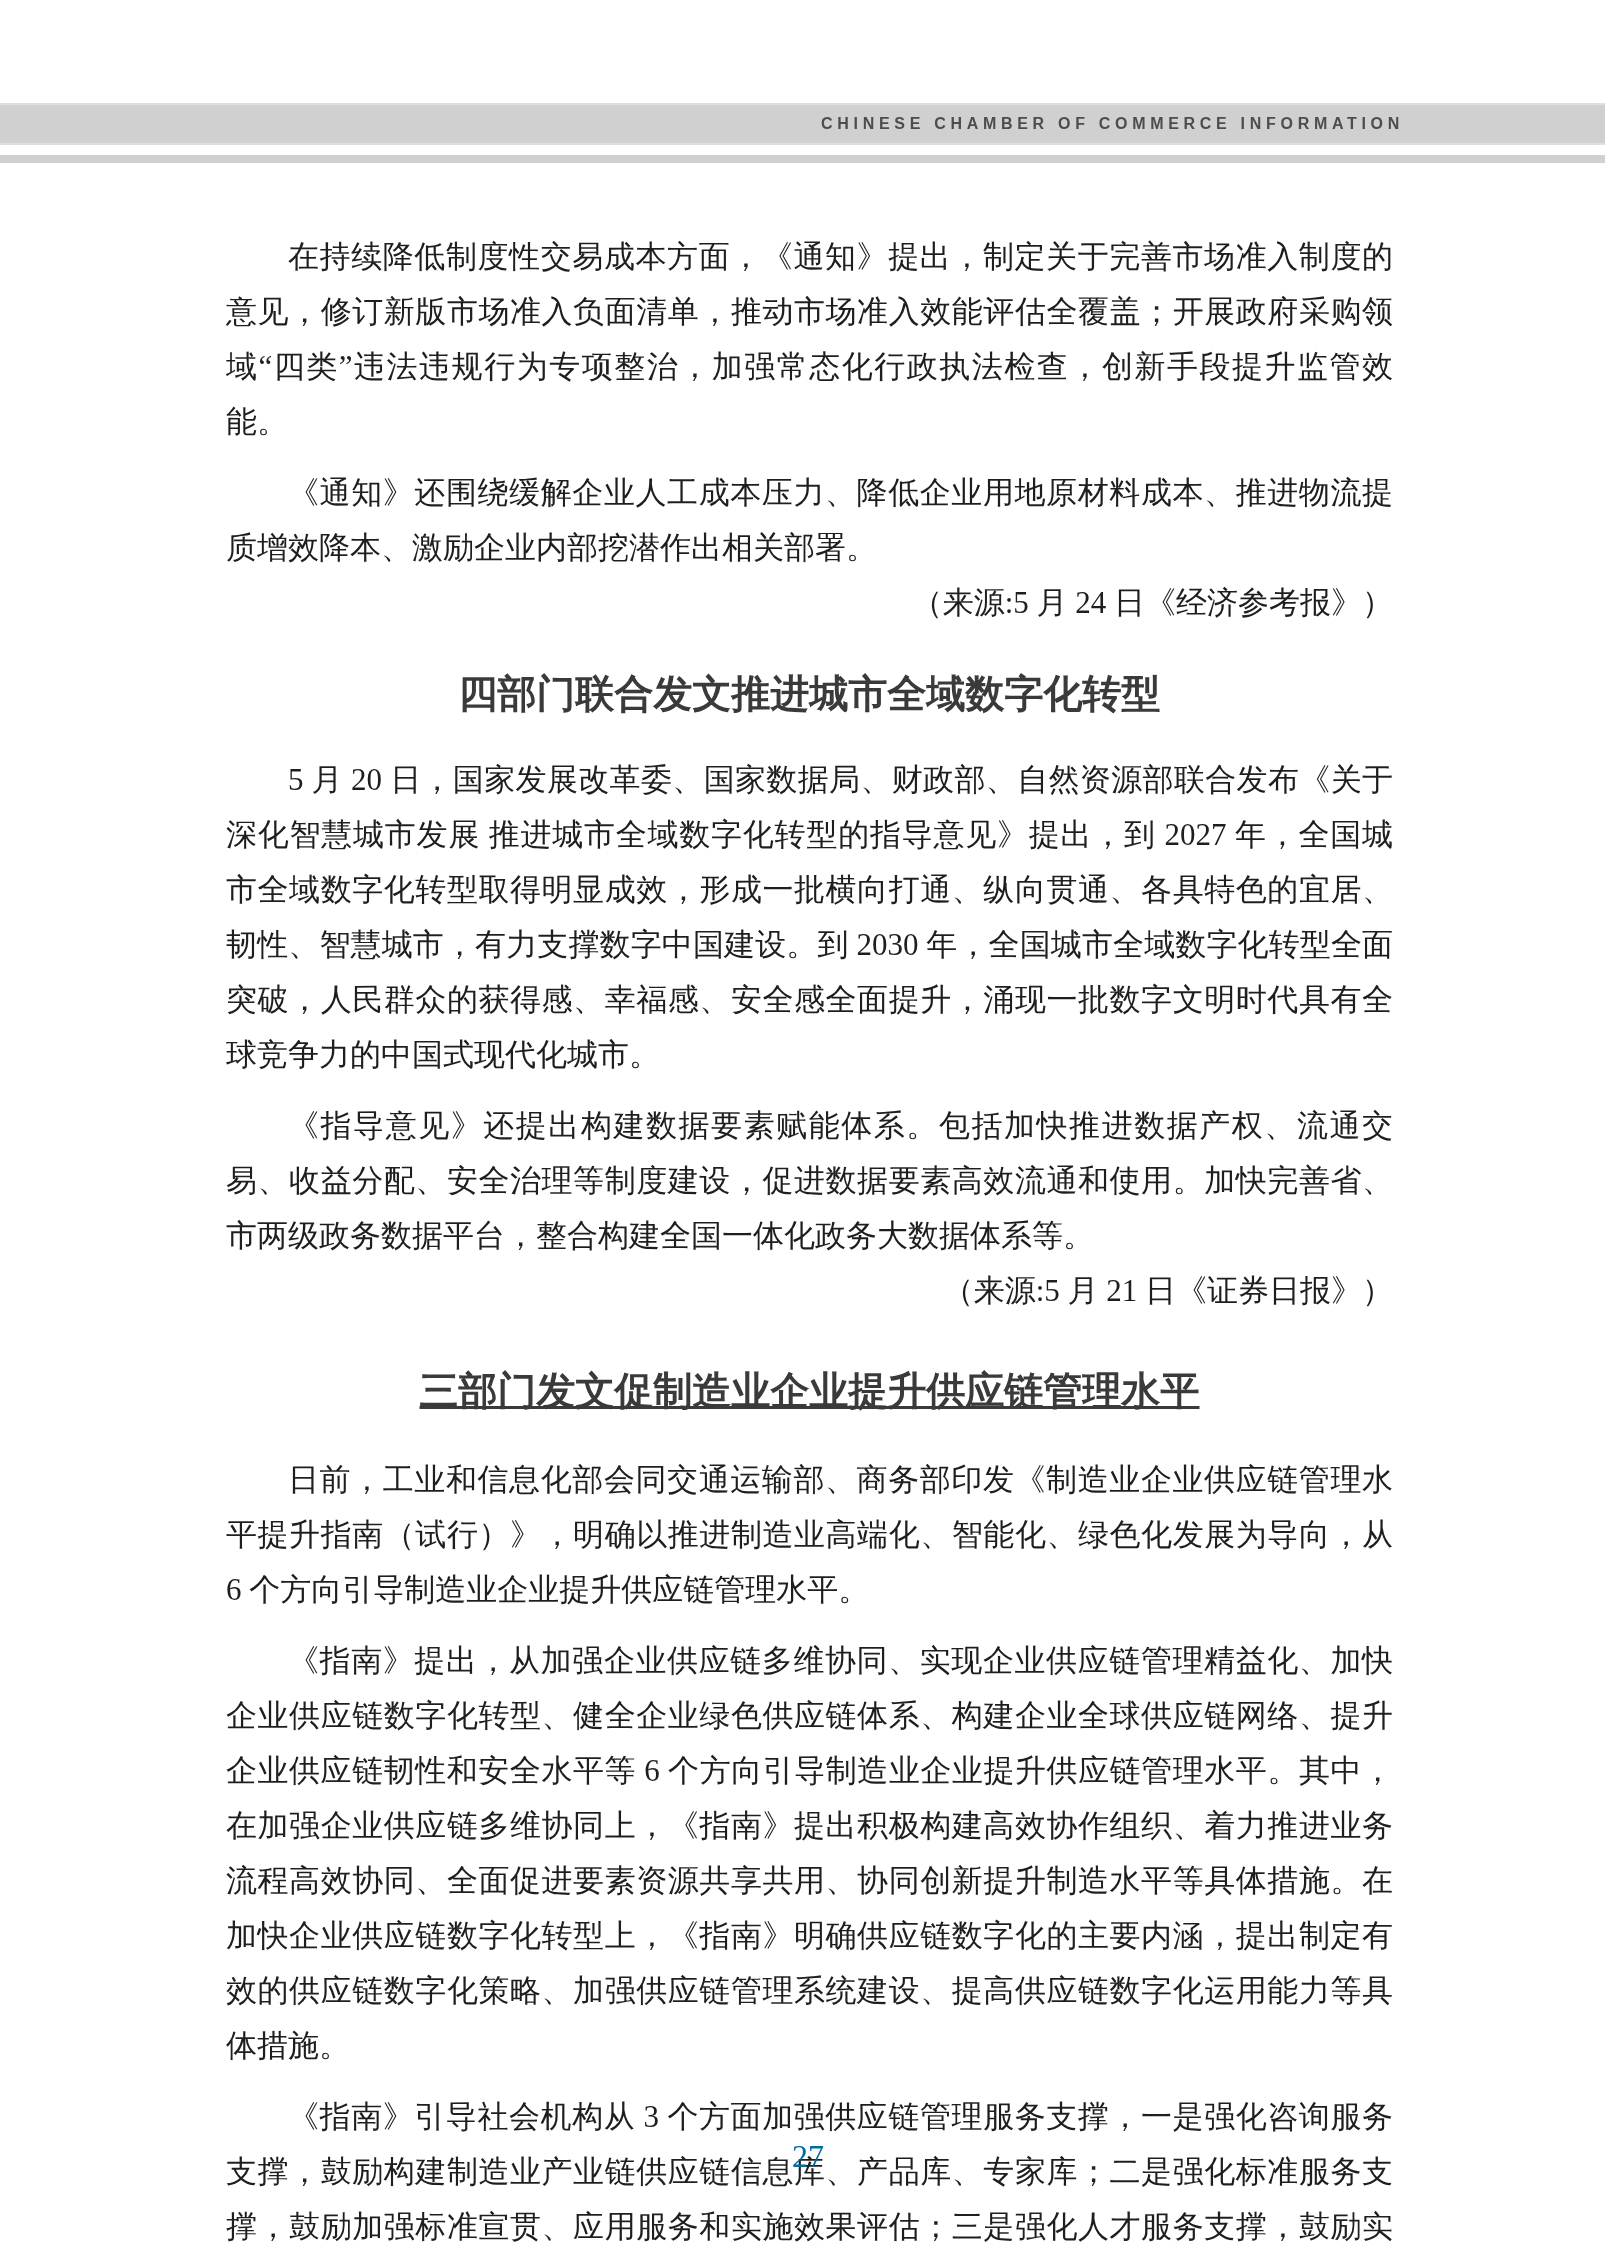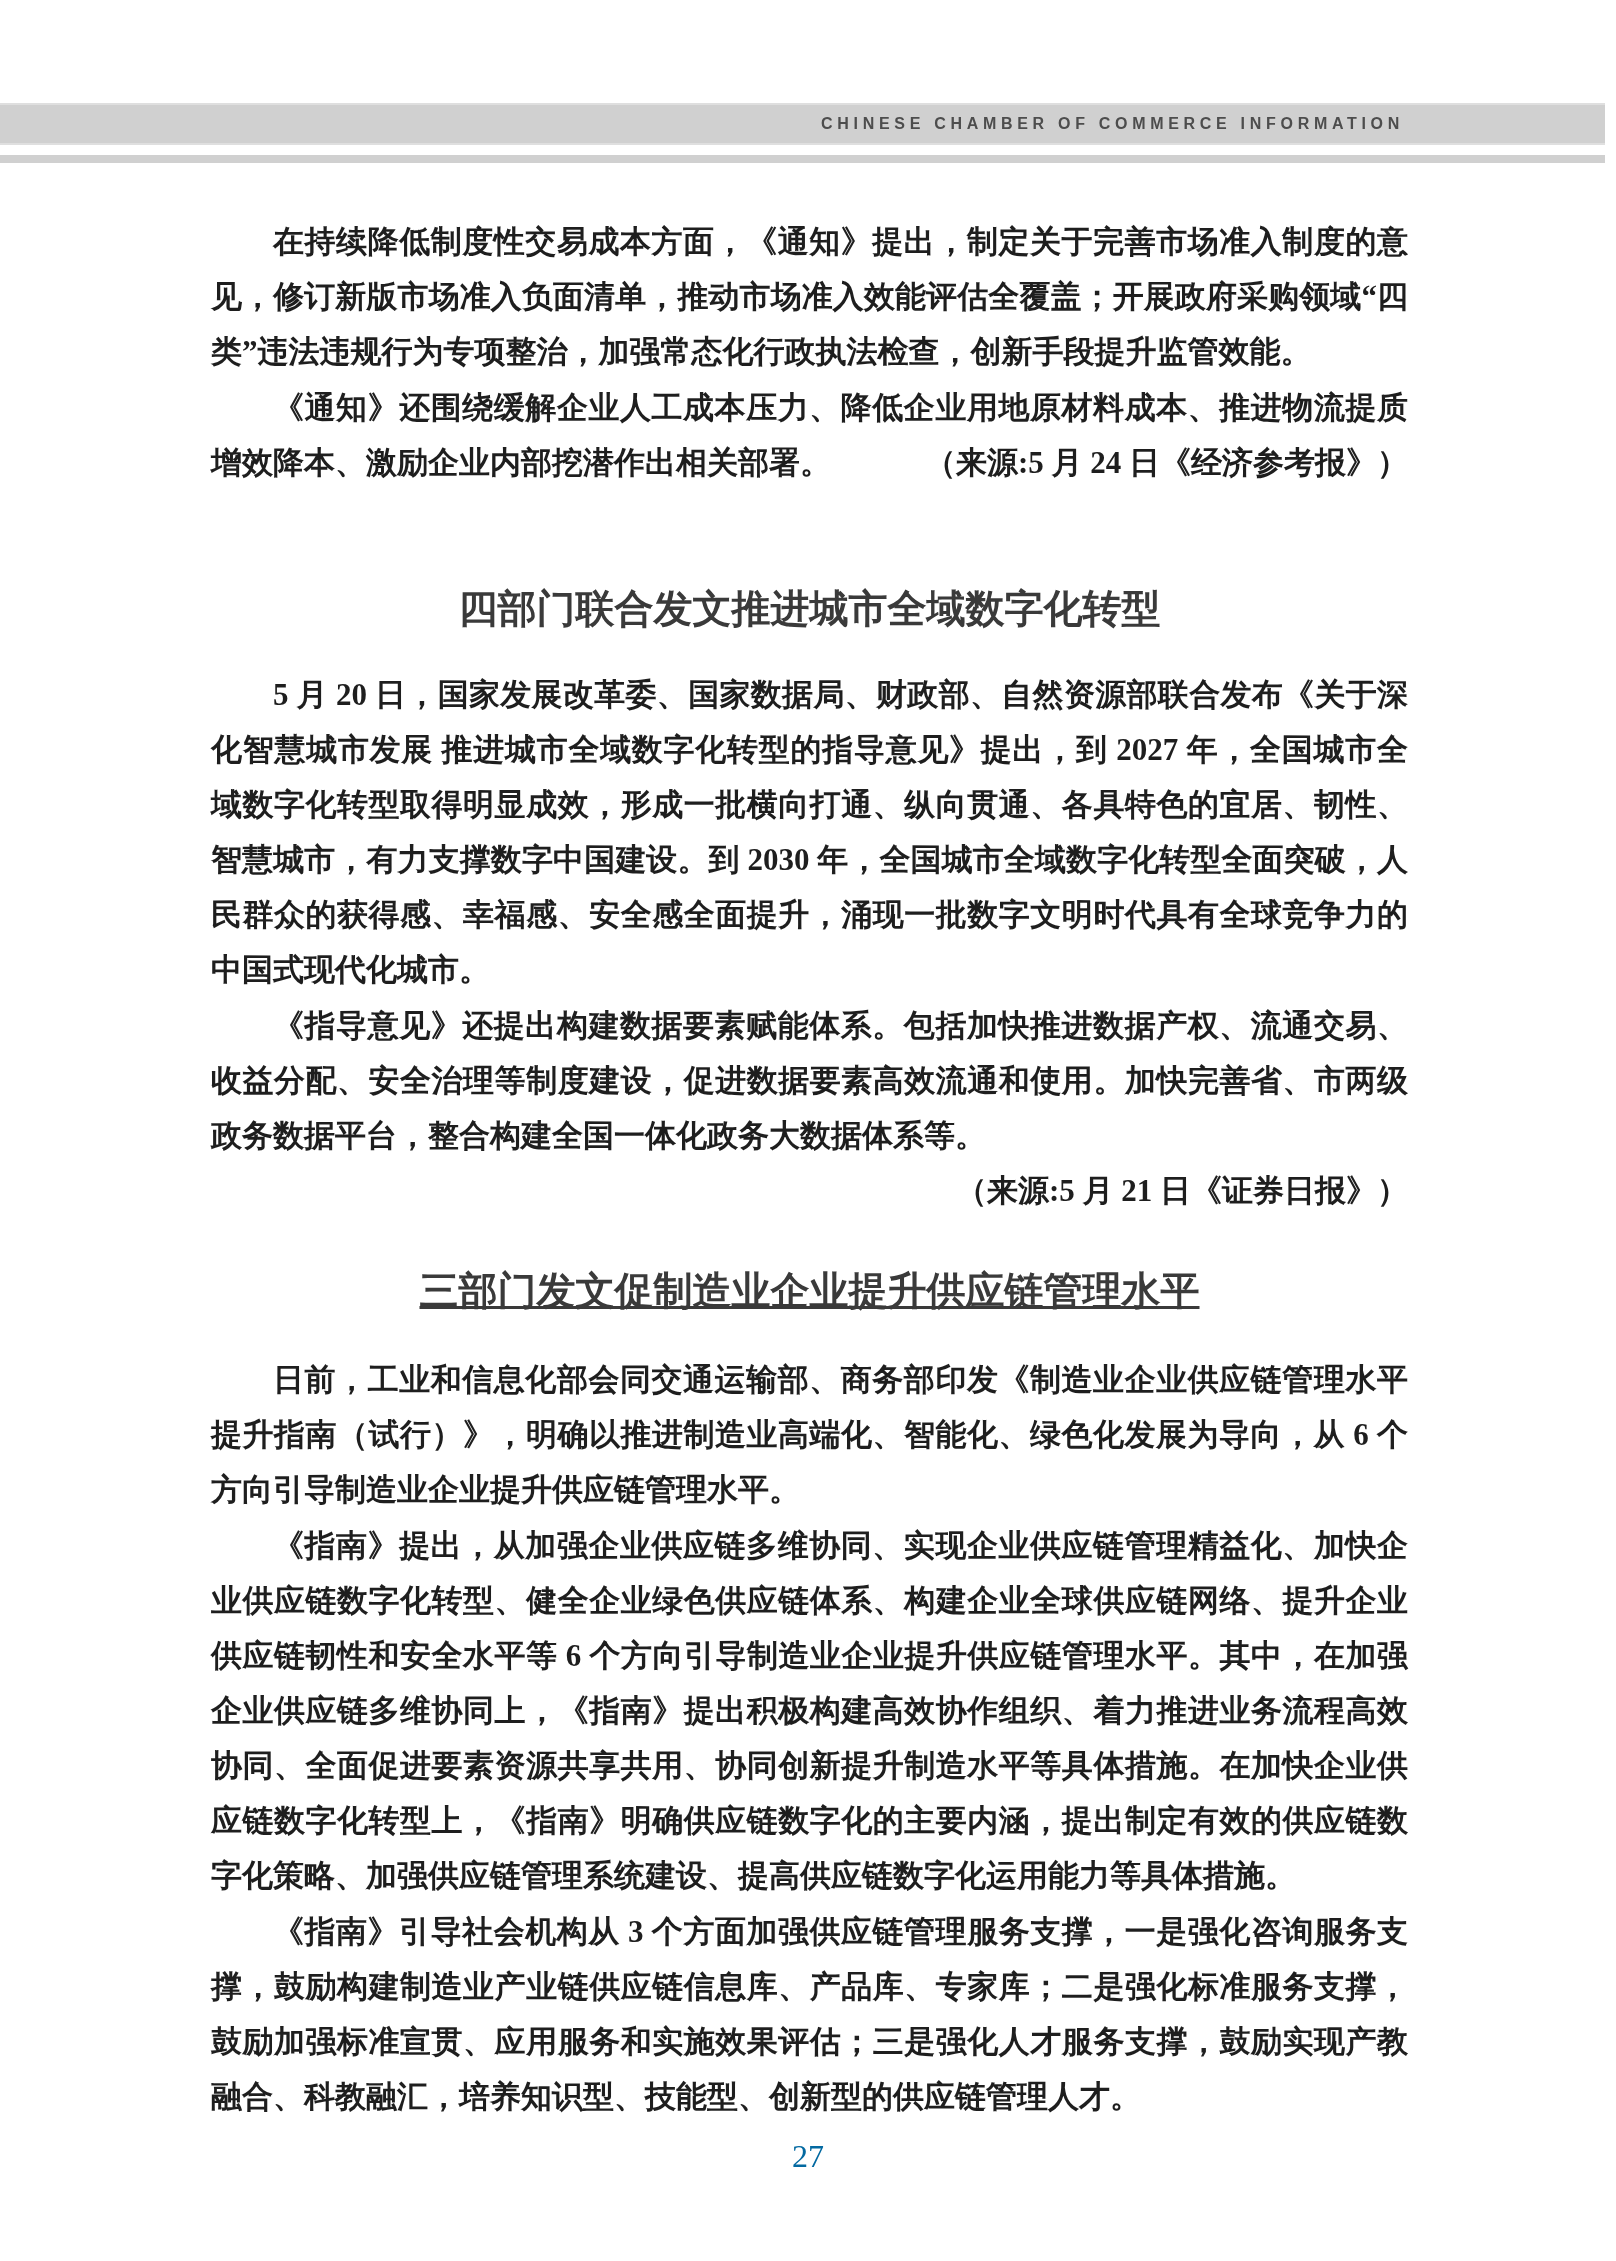--- a/index.html
+++ b/index.html
@@ -41,23 +41,22 @@
     top: 213px;
     width: 1199px;
     font-family: "Liberation Serif", "DejaVu Serif", serif;
     font-size: 31px;
     line-height: 55px;
     color: var(--body-text, #1e1e1e);
     text-align: justify;
     text-justify: inter-ideograph;
   }
   .para {
-    margin: 1px;
+    margin: 16px;
     text-indent: 2em;
-    font-weight: bold;
   }
   .para .source {
     float: right;
   }
   .heading {
     font-family: "Liberation Sans", "DejaVu Sans", sans-serif;
     font-size: 39px;
     line-height: 51px;
     font-weight: bold;
     color: var(--heading-text, #3a3a3a);

